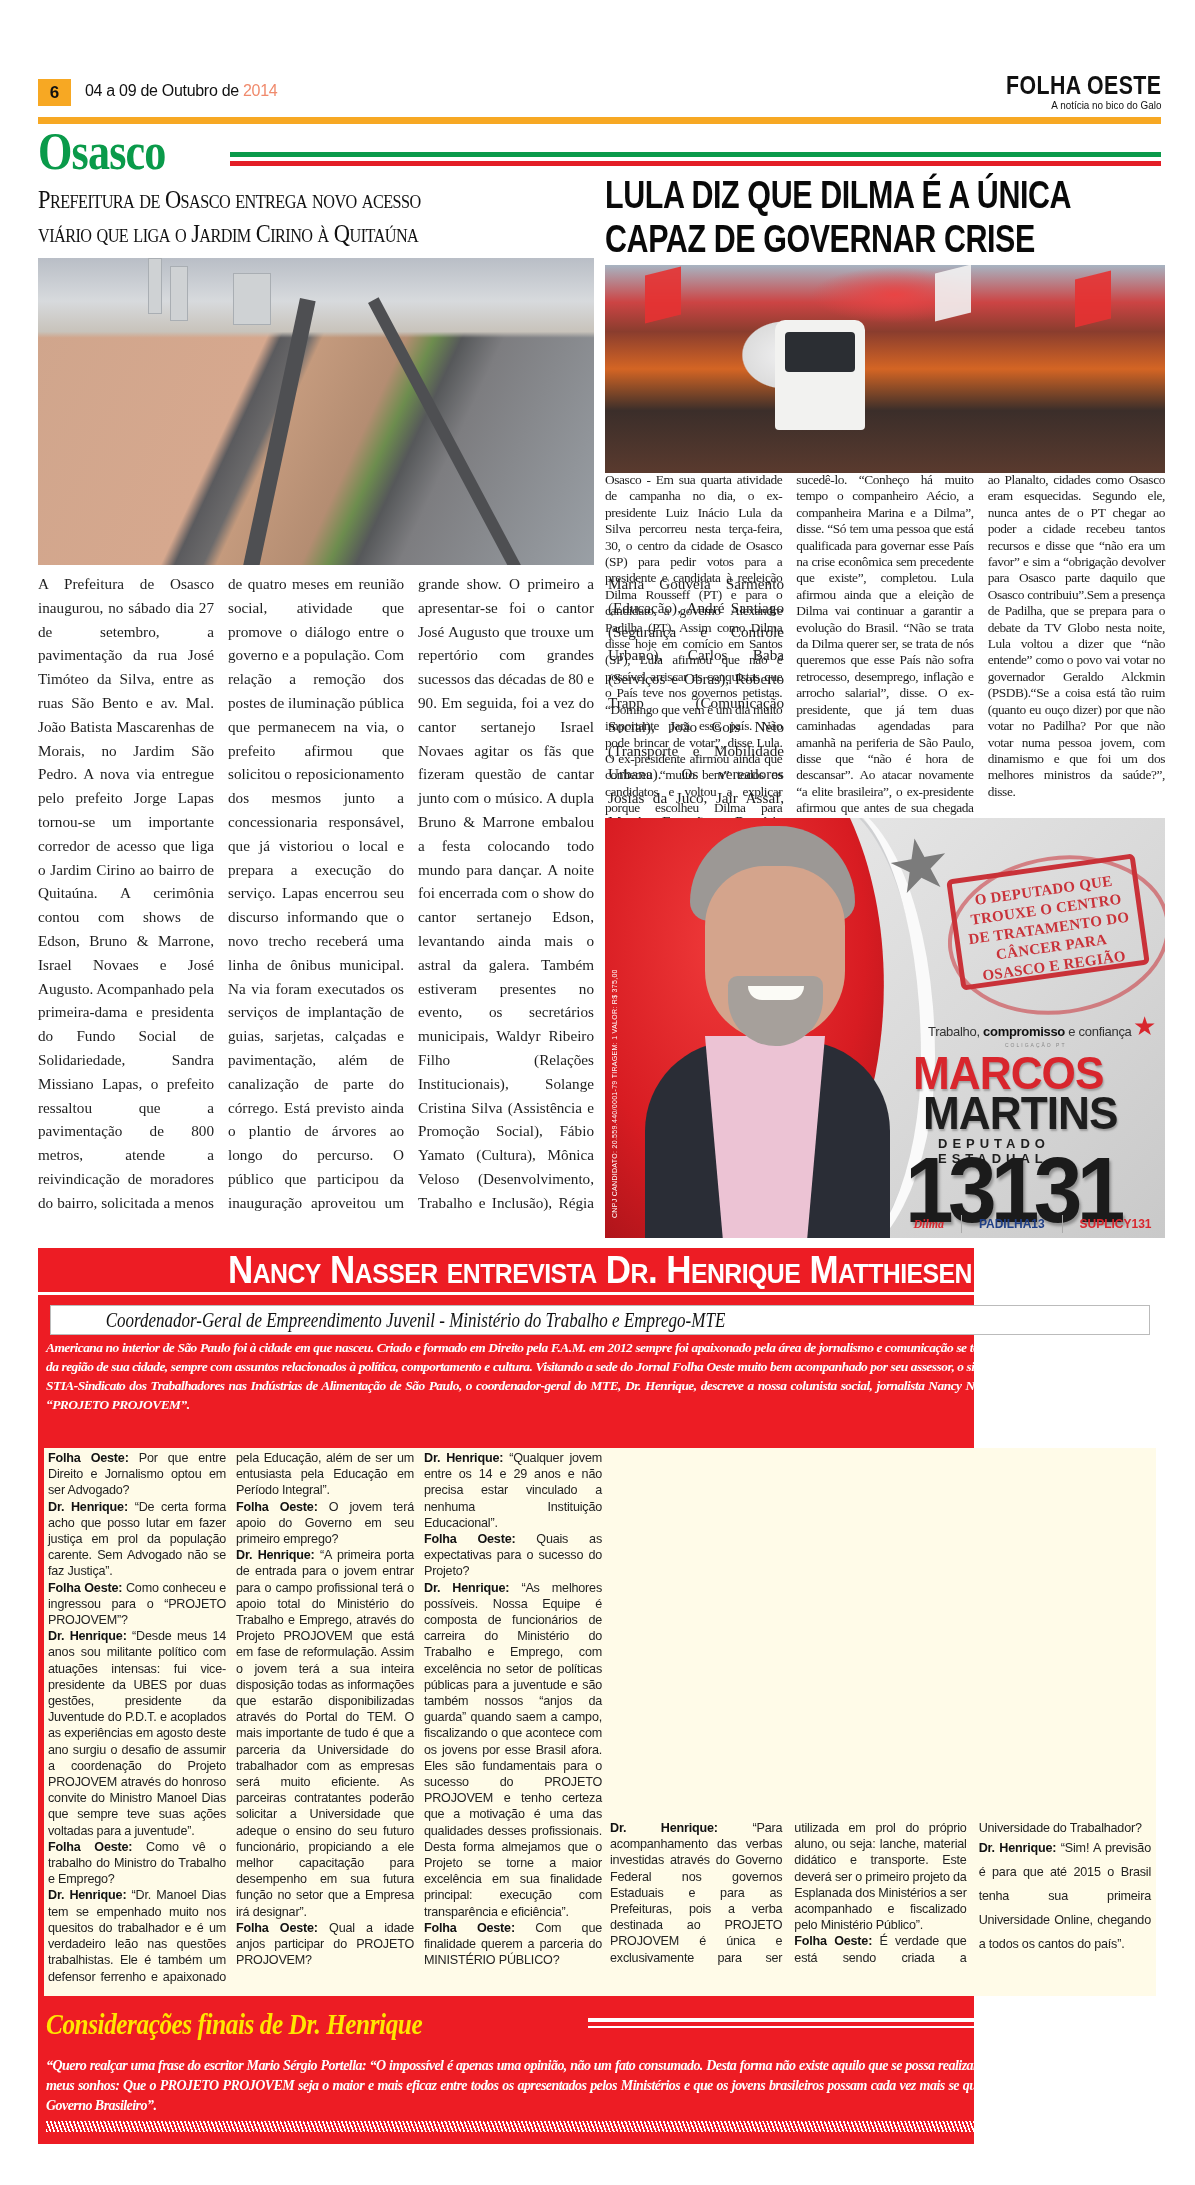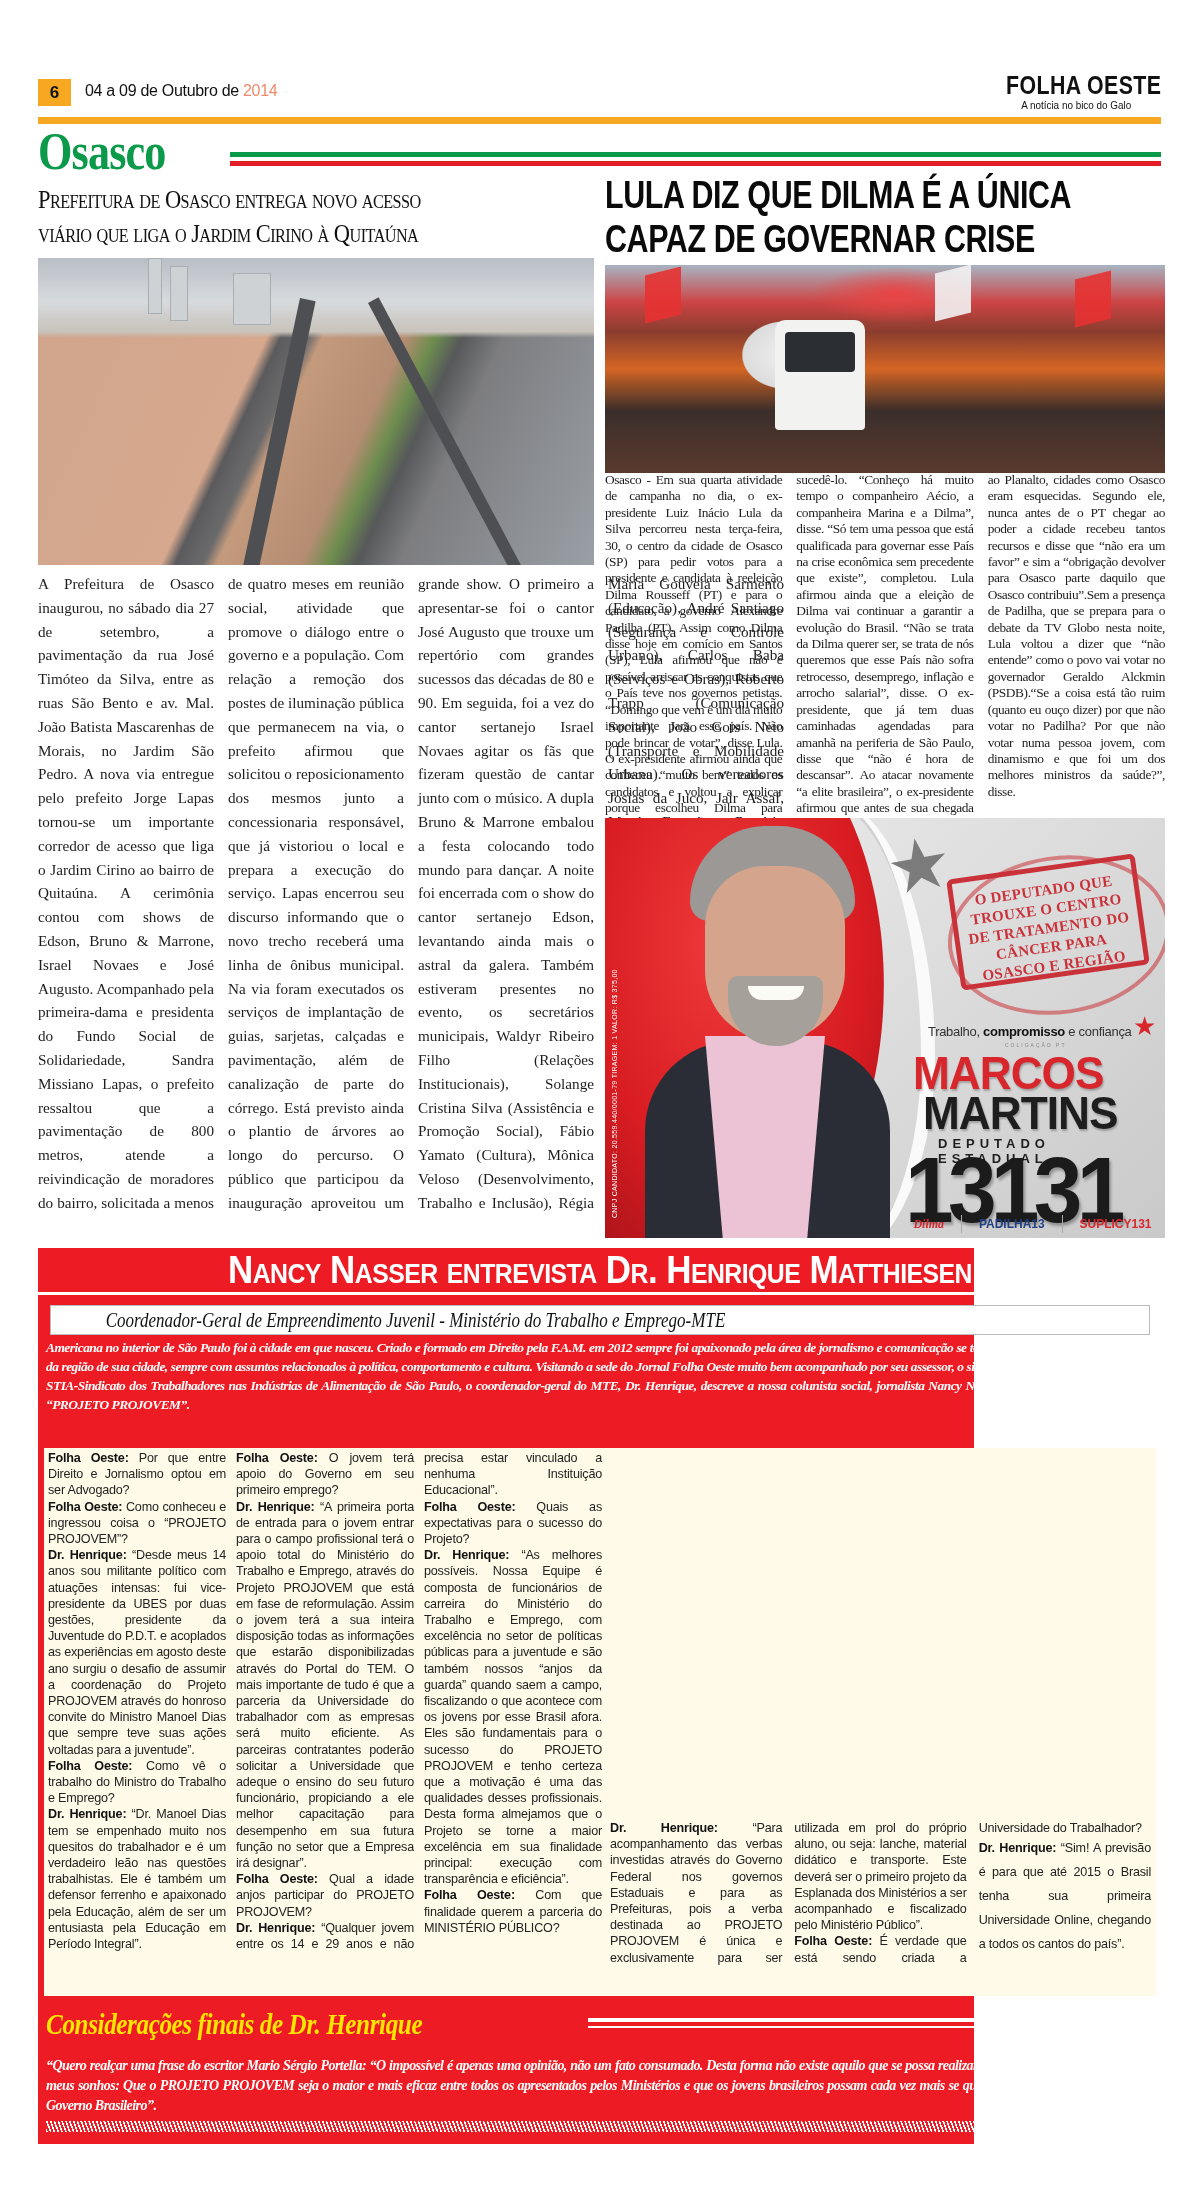--- a/index.html
+++ b/index.html
@@ -4,21 +4,21 @@
 <style>
   * { box-sizing: border-box; margin: 0; padding: 0; }
   html, body { width: 1195px; height: 2185px; background: #ffffff; overflow: hidden; }
   body { position: relative; font-family: "Liberation Serif", serif; color: #1a1a1a; }
 
   
   .pagebox { position: absolute; left: 38px; top: 79px; width: 33px; height: 27px; background: #f7a823; color: #111;
     font: bold 17px "Liberation Sans", sans-serif; text-align: center; line-height: 27px; }
   .dateline { position: absolute; left: 85px; top: 82px; font: 16px "Liberation Sans", sans-serif; color: #111; letter-spacing: -0.3px; }
   .dateline .yr { color: #f08a6c; }
-  .brand { position: absolute; right: 34px; top: 70px; text-align: center; }
+  .brand { position: absolute; right: 34px; top: 70px; text-align: right; }
   .brand .name { font: bold 26px "Liberation Sans", sans-serif; transform: scaleX(0.82); transform-origin: right; letter-spacing: 0.5px; color: #111; }
   .brand .tag { font: 11px "Liberation Sans", sans-serif; color: #111; margin-top: -2px; transform: scaleX(0.9); transform-origin: right; }
   .rule-orange { position: absolute; left: 38px; right: 34px; top: 117px; height: 7px; background: #f7a823; }
 
   .section-title { position: absolute; left: 38px; top: 122px; font: bold 52px "Liberation Serif", serif; color: #0a9a4a;
     transform: scaleX(0.85); transform-origin: left; letter-spacing: -1px; }
   .flag-rule { position: absolute; left: 230px; right: 34px; top: 152px; }
   .flag-rule .g { height: 5px; background: #0a9a4a; }
   .flag-rule .w { height: 4px; background: #fff; }
   .flag-rule .r { height: 5px; background: #e31e26; }
@@ -217,21 +217,22 @@
 
 <div class="iv">
   <div class="iv-title">Nancy Nasser entrevista Dr. Henrique Matthiesen</div>
   <div class="iv-title-line"></div>
   <div class="iv-sub"><span>Coordenador-Geral de Empreendimento Juvenil - Ministério do Trabalho e Emprego-MTE</span></div>
   <div class="iv-intro">Americana no interior de São Paulo foi à cidade em que nasceu. Criado e formado em Direito pela F.A.M. em 2012 sempre foi apaixonado pela área de jornalismo e comunicação se tornando correspondente em jornais da região de sua cidade, sempre com assuntos relacionados à política, comportamento e cultura. Visitando a sede do Jornal Folha Oeste muito bem acompanhado por seu assessor, o sindicalista Eduardo Alves-diretor do STIA-Sindicato dos Trabalhadores nas Indústrias de Alimentação de São Paulo, o coordenador-geral do MTE, Dr. Henrique, descreve a nossa colunista social, jornalista Nancy Nasser, detalhes da reformulação do “PROJETO PROJOVEM”.</div>
 
   <div class="iv-body">
     <div class="iv-cols">
       <div><b>Folha Oeste:</b><span> Por que entre Direito e Jornalismo optou em ser Advogado?</span></div>
-      <div><b>Folha Oeste:</b><span> Como conheceu e ingressou coisa o “PROJETO PROJOVEM”?</span></div>
+      <div><b>Dr. Henrique:</b><span> “De certa forma acho que posso lutar em fazer justiça em prol da população carente. Sem Advogado não se faz Justiça”.</span></div>
+      <div><b>Folha Oeste:</b><span> Como conheceu e ingressou para o “PROJETO PROJOVEM”?</span></div>
       <div><b>Dr. Henrique:</b><span> “Desde meus 14 anos sou militante político com atuações intensas: fui vice-presidente da UBES por duas gestões, presidente da Juventude do P.D.T. e acoplados as experiências em agosto deste ano surgiu o desafio de assumir a coordenação do Projeto PROJOVEM através do honroso convite do Ministro Manoel Dias que sempre teve suas ações voltadas para a juventude”.</span></div>
       <div><b>Folha Oeste:</b><span> Como vê o trabalho do Ministro do Trabalho e Emprego?</span></div>
       <div><b>Dr. Henrique:</b><span> “Dr. Manoel Dias tem se empenhado muito nos quesitos do trabalhador e é um verdadeiro leão nas questões trabalhistas. Ele é também um defensor ferrenho e apaixonado pela Educação, além de ser um entusiasta pela Educação em Período Integral”.</span></div>
       <div><b>Folha Oeste:</b><span> O jovem terá apoio do Governo em seu primeiro emprego?</span></div>
       <div><b>Dr. Henrique:</b><span> “A primeira porta de entrada para o jovem entrar para o campo profissional terá o apoio total do Ministério do Trabalho e Emprego, através do Projeto PROJOVEM que está em fase de reformulação. Assim o jovem terá a sua inteira disposição todas as informações que estarão disponibilizadas através do Portal do TEM. O mais importante de tudo é que a parceria da Universidade do trabalhador com as empresas será muito eficiente. As parceiras contratantes poderão solicitar a Universidade que adeque o ensino do seu futuro funcionário, propiciando a ele melhor capacitação para desempenho em sua futura função no setor que a Empresa irá designar”.</span></div>
       <div><b>Folha Oeste:</b><span> Qual a idade anjos participar do PROJETO PROJOVEM?</span></div>
       <div><b>Dr. Henrique:</b><span> “Qualquer jovem entre os 14 e 29 anos e não precisa estar vinculado a nenhuma Instituição Educacional”.</span></div>
       <div><b>Folha Oeste:</b><span> Quais as expectativas para o sucesso do Projeto?</span></div>
       <div><b>Dr. Henrique:</b><span> “As melhores possíveis. Nossa Equipe é composta de funcionários de carreira do Ministério do Trabalho e Emprego, com excelência no setor de políticas públicas para a juventude e são também nossos “anjos da guarda” quando saem a campo, fiscalizando o que acontece com os jovens por esse Brasil afora. Eles são fundamentais para o sucesso do PROJETO PROJOVEM e tenho certeza que a motivação é uma das qualidades desses profissionais. Desta forma almejamos que o Projeto se torne a maior excelência em sua finalidade principal: execução com transparência e eficiência”.</span></div>
       <div><b>Folha Oeste:</b><span> Com que finalidade querem a parceria do MINISTÉRIO PÚBLICO?</span></div>

